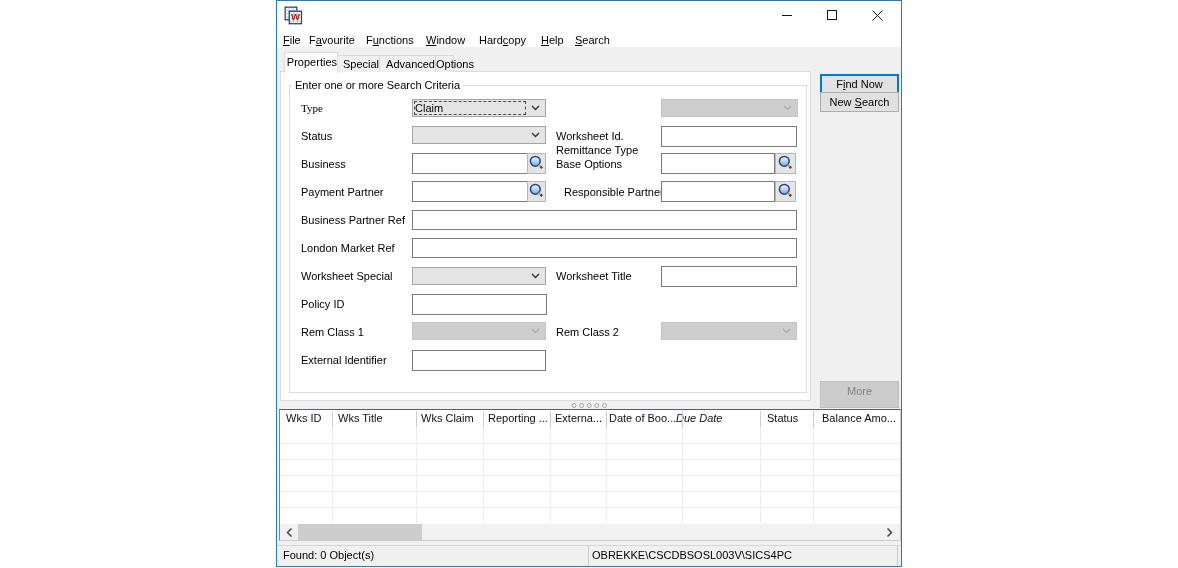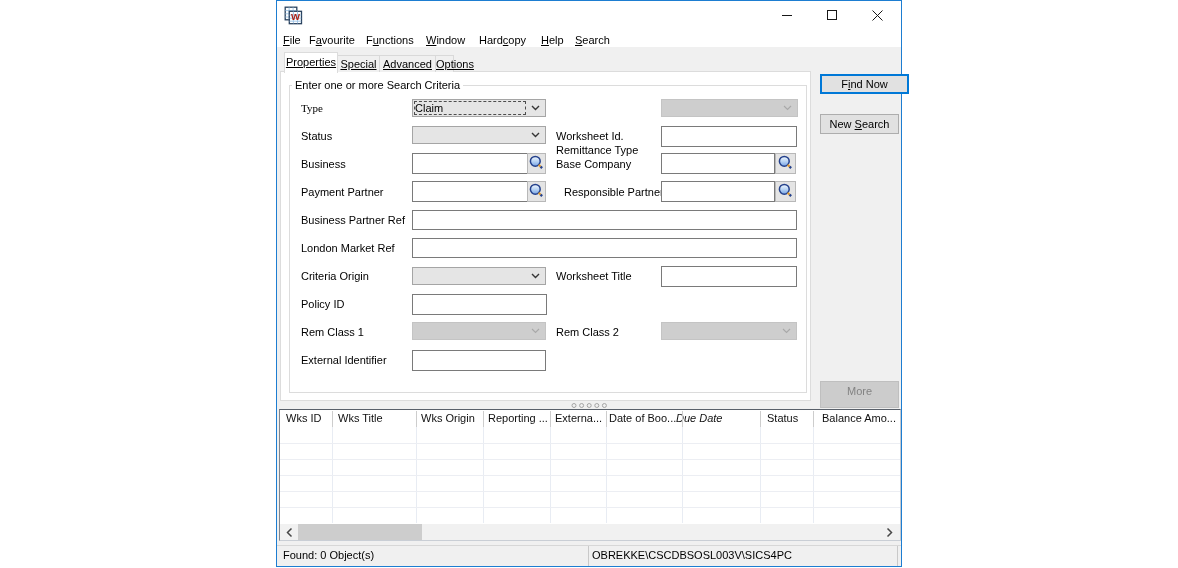--- a/index.html
+++ b/index.html
@@ -9,21 +9,21 @@
   .abs { position:absolute; }
   .win { left:276px; top:0; width:626px; height:567px; border:1px solid #1d7dd1; background:#f0f0f0; }
   .titlebar { left:277px; top:1px; width:624px; height:30px; background:#ffffff; }
   .title-text { left:311px; top:1px; height:30px; line-height:30px; white-space:nowrap; font-size:11.5px; }
   .menubar { left:277px; top:31px; width:624px; height:16px; background:#ffffff; }
   .menu-item { top:33px; height:15px; line-height:15px; white-space:nowrap; }
   u { text-decoration:underline; }
   
   .tabpage { left:280px; top:71px; width:531px; height:330px; background:#ffffff; border:1px solid #dcdcdc; }
   .tab { height:17px; top:55px; background:#f0f0f0; border:1px solid #d9d9d9; border-bottom:none;
-         text-align:center; line-height:16px;text-decoration:underline; }
+         text-align:right; line-height:16px; }
   .tab.active { top:52px; height:21px; background:#ffffff; border:1px solid #dcdcdc; border-bottom:none; line-height:19px; }
   
   .groupbox { left:289px; top:85px; width:518px; height:308px; border:1px solid #dcdcdc; }
   .grouplabel { left:292px; top:79px; background:#ffffff; padding:0 3px; white-space:nowrap; }
   .lbl { white-space:nowrap; }
   .input { background:#ffffff; border:1px solid #7a7a7a; }
   .combo { background:#e5e5e5; border:1px solid #a5a5a5;text-align:right; }
   .combo.disabled { background:#cecece; border:1px solid #c4c4c4; }
   .chev { position:absolute; right:5px; top:50%; margin-top:-3px; }
   .focusrect { position:absolute; left:1px; top:1px; bottom:1px; width:112px; border:1px dashed #4d4d4d; }
@@ -81,26 +81,26 @@
   <div class="abs tab active" style="left:284px; width:54px;">Properties</div>
 
   <div class="abs groupbox"></div>
   <div class="abs grouplabel">Enter one or more Search Criteria</div>
 
   <div class="abs lbl" style="left:301px; top:102px;font-family:Liberation Serif, serif;">Type</div>
   <div class="abs lbl" style="left:556px; top:102px;margin-top:42px;">Remittance Type</div>
   <div class="abs lbl" style="left:301px; top:130px;">Status</div>
   <div class="abs lbl" style="left:556px; top:130px;">Worksheet Id.</div>
   <div class="abs lbl" style="left:301px; top:158px;">Business</div>
-  <div class="abs lbl" style="left:556px; top:158px;">Base Company</div>
+  <div class="abs lbl" style="left:556px; top:158px;">Base Options</div>
   <div class="abs lbl" style="left:301px; top:186px;">Payment Partner</div>
   <div class="abs lbl" style="left:564px; top:186px;">Responsible Partner</div>
   <div class="abs lbl" style="left:301px; top:214px;">Business Partner Ref</div>
   <div class="abs lbl" style="left:301px; top:242px;">London Market Ref</div>
-  <div class="abs lbl" style="left:301px; top:270px;">Criteria Origin</div>
+  <div class="abs lbl" style="left:301px; top:270px;">Worksheet Special</div>
   <div class="abs lbl" style="left:556px; top:270px;">Worksheet Title</div>
   <div class="abs lbl" style="left:301px; top:298px;">Policy ID</div>
   <div class="abs lbl" style="left:301px; top:326px;">Rem Class 1</div>
   <div class="abs lbl" style="left:556px; top:326px;">Rem Class 2</div>
   <div class="abs lbl" style="left:301px; top:354px;">External Identifier</div>
 
   <div class="abs combo" style="left:412px; top:99px; width:134px; height:18px;">
     <div class="focusrect"></div>
     <div style="position:absolute; left:2px; top:1px; line-height:14px;">Claim</div>
     <svg class="chev" width="9" height="6" viewBox="0 0 9 6">
@@ -175,37 +175,37 @@
       </svg>
   </div>
   <div class="abs combo disabled" style="left:661px; top:322px; width:136px; height:18px;">
     <svg class="chev" width="9" height="6" viewBox="0 0 9 6">
         <path d="M1 1 L4.5 4.5 L8 1" fill="none" stroke="#a8a8a8" stroke-width="1.1"></path>
       </svg>
   </div>
 
   <div class="abs input" style="left:412px; top:350px; width:134px; height:21px;"></div>
 
-  <div class="abs btn" style="left:820px; top:74px; width:89px; height:20px; line-height:18px; border:2px solid #0078d7; line-height:16px;">F<u>i</u>nd Now</div>
-  <div class="abs btn" style="left:820px; top:114px; width:79px; height:20px; line-height:18px;">New <u>S</u>earch</div>
+  <div class="abs btn" style="left:820px; top:74px; width:79px; height:20px; line-height:18px; border:2px solid #0078d7; line-height:16px;">F<u>i</u>nd Now</div>
+  <div class="abs btn" style="left:820px; top:92px; width:79px; height:20px; line-height:18px;">New <u>S</u>earch</div>
   <div class="abs btn" style="left:820px; top:381px; width:79px; height:27px; line-height:19px; background:#cccccc; border-color:#bfbfbf; color:#838383;">More</div>
 
   <svg class="abs" style="left:570px; top:402px;" width="40" height="7" viewBox="0 0 40 7">
     <circle cx="4" cy="3.5" r="2" fill="none" stroke="#a5a5a5" stroke-width="1"></circle>
     <circle cx="11.6" cy="3.5" r="2" fill="none" stroke="#a5a5a5" stroke-width="1"></circle>
     <circle cx="19.2" cy="3.5" r="2" fill="none" stroke="#a5a5a5" stroke-width="1"></circle>
     <circle cx="26.8" cy="3.5" r="2" fill="none" stroke="#a5a5a5" stroke-width="1"></circle>
     <circle cx="34.4" cy="3.5" r="2" fill="none" stroke="#a5a5a5" stroke-width="1"></circle>
   </svg>
 
   <div class="abs tablebox"></div>
 
   <div class="abs th" style="left:286px;">Wks ID</div>
   <div class="abs th" style="left:338px;">Wks Title</div>
-  <div class="abs th" style="left:421px;">Wks Origin</div>
+  <div class="abs th" style="left:421px;">Wks Claim</div>
   <div class="abs th" style="left:488px;">Reporting ...</div>
   <div class="abs th" style="left:555px;">Externa...</div>
   <div class="abs th" style="left:609px;">Date of Boo...</div>
   <div class="abs th" style="left:676px;font-style:italic;">Due Date</div>
   <div class="abs th" style="left:767px;">Status</div>
   <div class="abs th" style="left:822px;">Balance Amo...</div>
 
   <div class="abs vline-h" style="left:332px;"></div>
   <div class="abs vline-h" style="left:416px;"></div>
   <div class="abs vline-h" style="left:483px;"></div>

